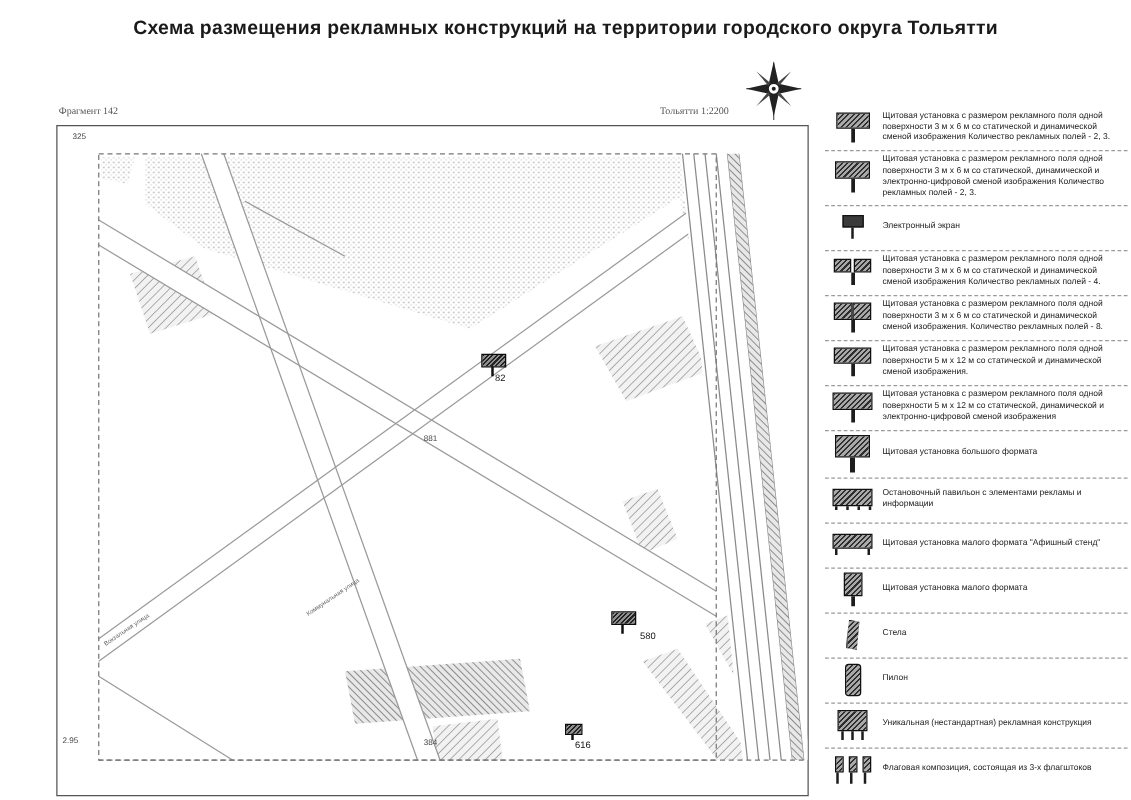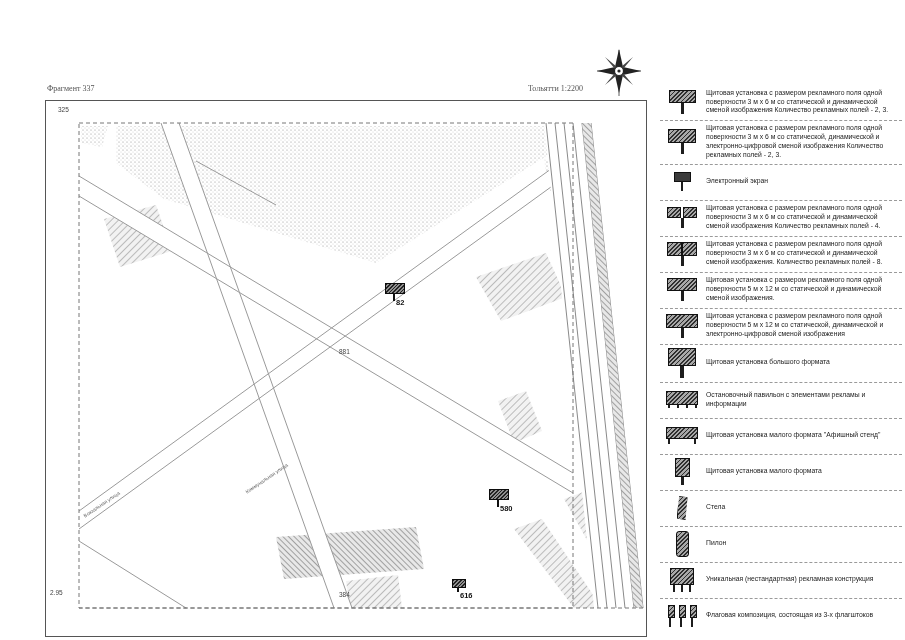--- a/index.html
+++ b/index.html
@@ -16,42 +16,43 @@
              border:1px solid #555;background:#fff;}
   .map-frame svg.basemap{position:absolute;left:0;top:0;}
   .map-overlay{position:absolute;left:0;top:0;width:100%;height:100%;}
   .corner-label{position:absolute;font-size:6.5px;color:#444;white-space:nowrap;}
   .street-label{position:absolute;font-size:5px;color:#666;white-space:nowrap;
                 transform-origin:left center;}
   .marker{position:absolute;width:0;height:0;}
   .m-board{border:1px solid #0c0c0c;
            background:repeating-linear-gradient(135deg,#222 0,#222 1.2px,#8f8f8f 1.2px,#8f8f8f 2.6px);}
   .m-stem{background:#111;margin:0 auto;}
-  .m-label{position:absolute;font-size:7.5px;font-weight:bold;color:#111;white-space:nowrap;}
+  .m-label{position:absolute;font-size:7.5px;font-weight:normal;color:#111;white-space:nowrap;}
   .legend{position:absolute;left:660px;top:85px;width:242px;}
   .legend-item{display:flex;align-items:center;padding:3px 0 4px 0;
                border-bottom:1px dashed #9a9a9a;min-height:28px;}
   .legend-item:last-child{border-bottom:none;}
   .legend-icon{width:44px;min-width:44px;display:flex;flex-direction:column;
                align-items:center;justify-content:center;}
   .legend-text{font-size:6.8px;line-height:1.32;color:#222;padding-left:2px;}
   .board{border:1px solid #111;
          background:repeating-linear-gradient(135deg,#2f2f2f 0,#2f2f2f 1.2px,#a8a8a8 1.2px,#a8a8a8 3px);
          box-sizing:border-box;}
   .board.solid{background:#3b3b3b;}
   .stem{background:#1d1d1d;margin:0 auto;}
   .row{display:flex;align-items:flex-end;}
 </style>
 </head>
 <body>
 
 <div class="page">
 
-
-  <div class="frag-label">Фрагмент 337</div>
+  <div class="title">Схема размещения рекламных конструкций на территории городского округа Тольятти</div>
+
+  <div class="frag-label">Фрагмент 142</div>
   <div class="scale-label">Тольятти 1:2200</div>
 
   <svg class="compass" viewBox="0 0 46 50">
     <line x1="23" y1="2" x2="23" y2="48" stroke="#333" stroke-width="0.8"></line>
     <line x1="1" y1="23" x2="45" y2="23" stroke="#333" stroke-width="0.8"></line>
     <g>
       <polygon points="23,1 27,19 23,23 19,19" fill="#222"></polygon>
       <polygon points="23,45 27,27 23,23 19,27" fill="#222"></polygon>
       <polygon points="1,23 19,19 23,23 19,27" fill="#222"></polygon>
       <polygon points="45,23 27,19 23,23 27,27" fill="#222"></polygon>
@@ -131,21 +132,21 @@
         <div class="street-label" style="left: 200px; top: 388px; transform: rotate(-34deg);">Коммунальная улица</div>
         <div class="street-label" style="left: 38px; top: 412px; transform: rotate(-34deg);">Вокзальная улица</div>
         <div class="marker" style="left: 348px; top: 182px;">
           <div class="m-board" style="width: 18px; height: 9px; position: absolute; left: -9px; top: 0px;"></div>
           <div class="m-stem" style="width: 2px; height: 8px; position: absolute; left: -1px; top: 10px;"></div>
           <div class="m-label" style="left: 2px; top: 15px;">82</div>
         </div>
         <div class="marker" style="left: 452px; top: 388px;">
           <div class="m-board" style="width: 18px; height: 9px; position: absolute; left: -9px; top: 0px;"></div>
           <div class="m-stem" style="width: 2px; height: 8px; position: absolute; left: -1px; top: 10px;"></div>
-          <div class="m-label" style="left: 2px; top: 15px;">580</div>
+          <div class="m-label" style="left: 14px; top: 15px;">580</div>
         </div>
         <div class="marker" style="left: 412px; top: 478px;">
           <div class="m-board" style="width: 12px; height: 7px; position: absolute; left: -6px; top: 0px;"></div>
           <div class="m-stem" style="width: 2px; height: 5px; position: absolute; left: -1px; top: 8px;"></div>
           <div class="m-label" style="left: 2px; top: 12px;">616</div>
         </div>
       </div>
   </div>
 
   <div class="legend">

